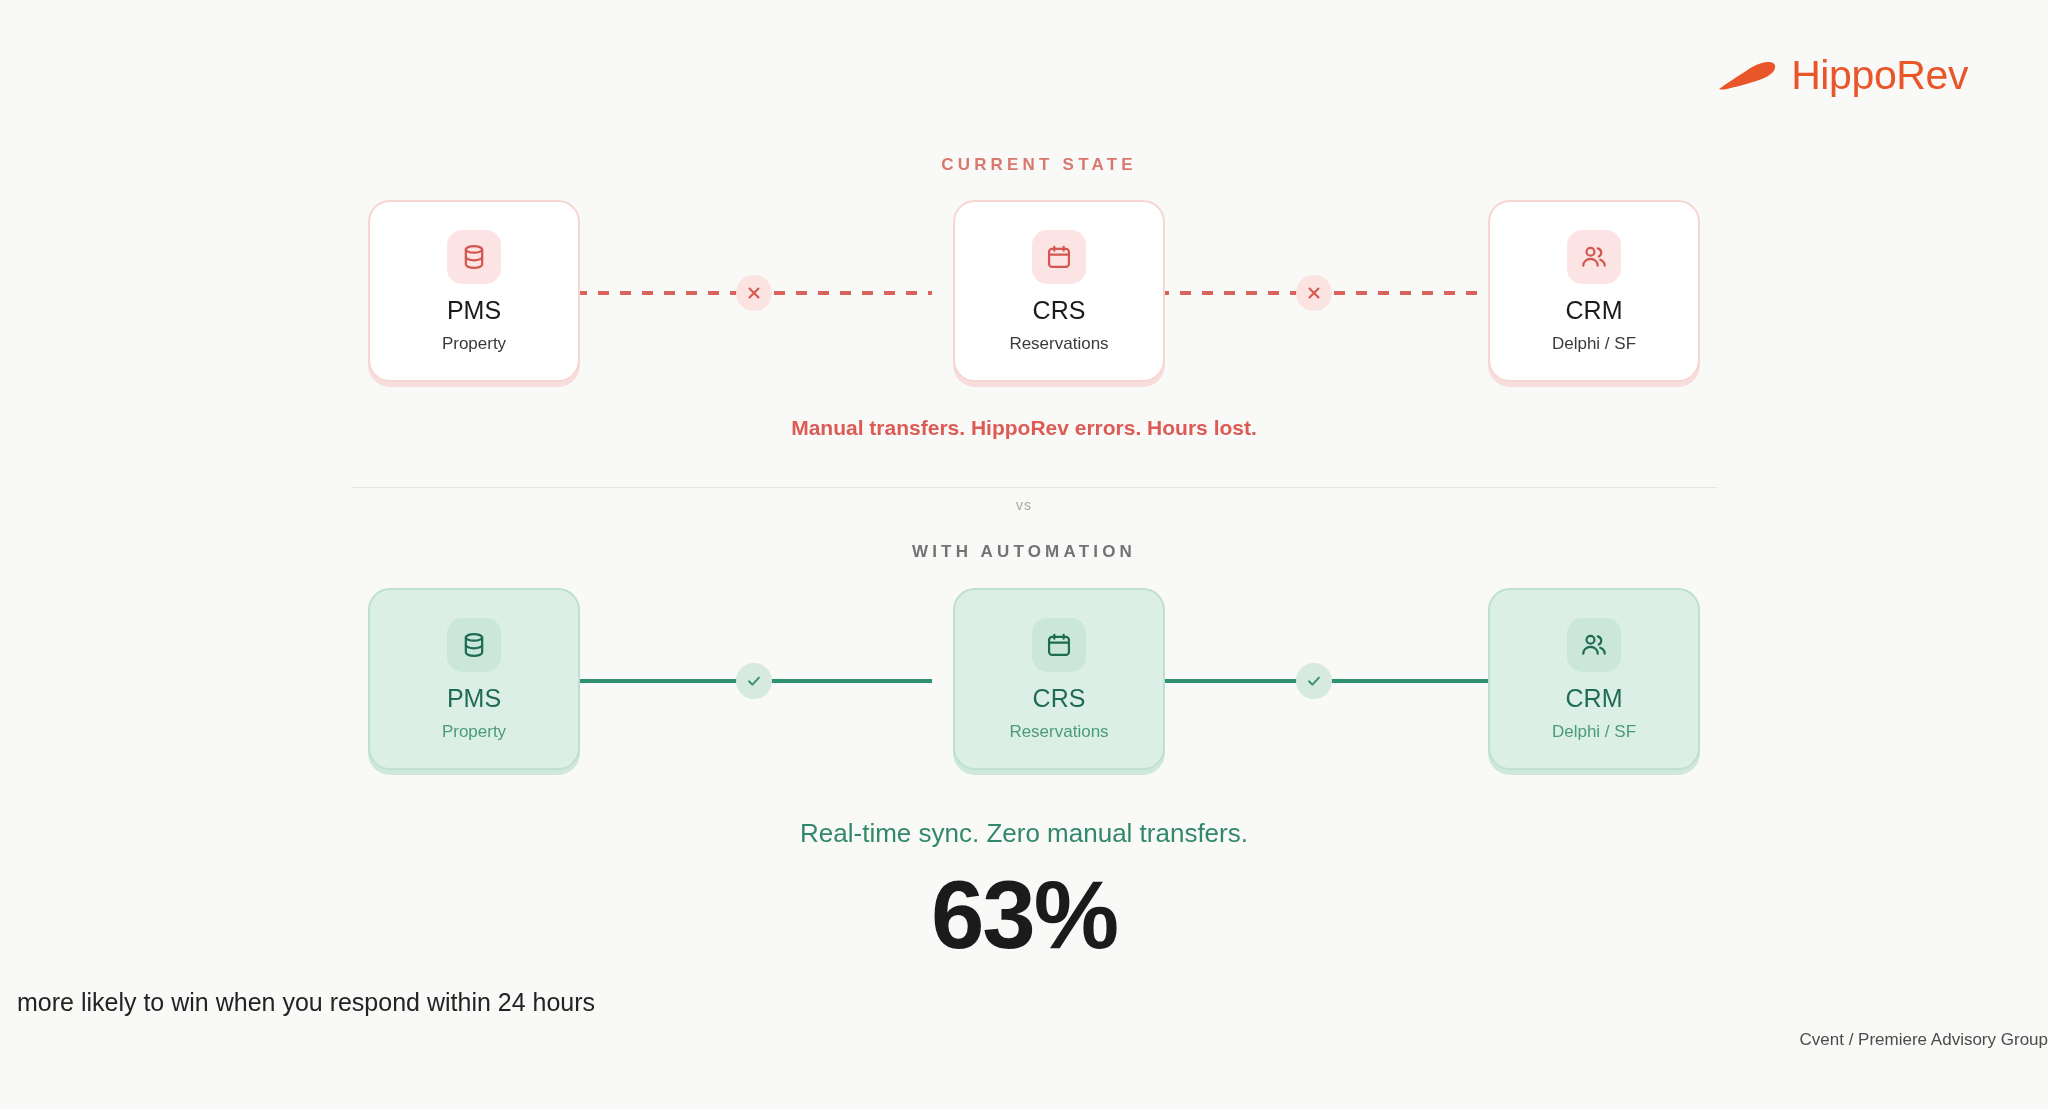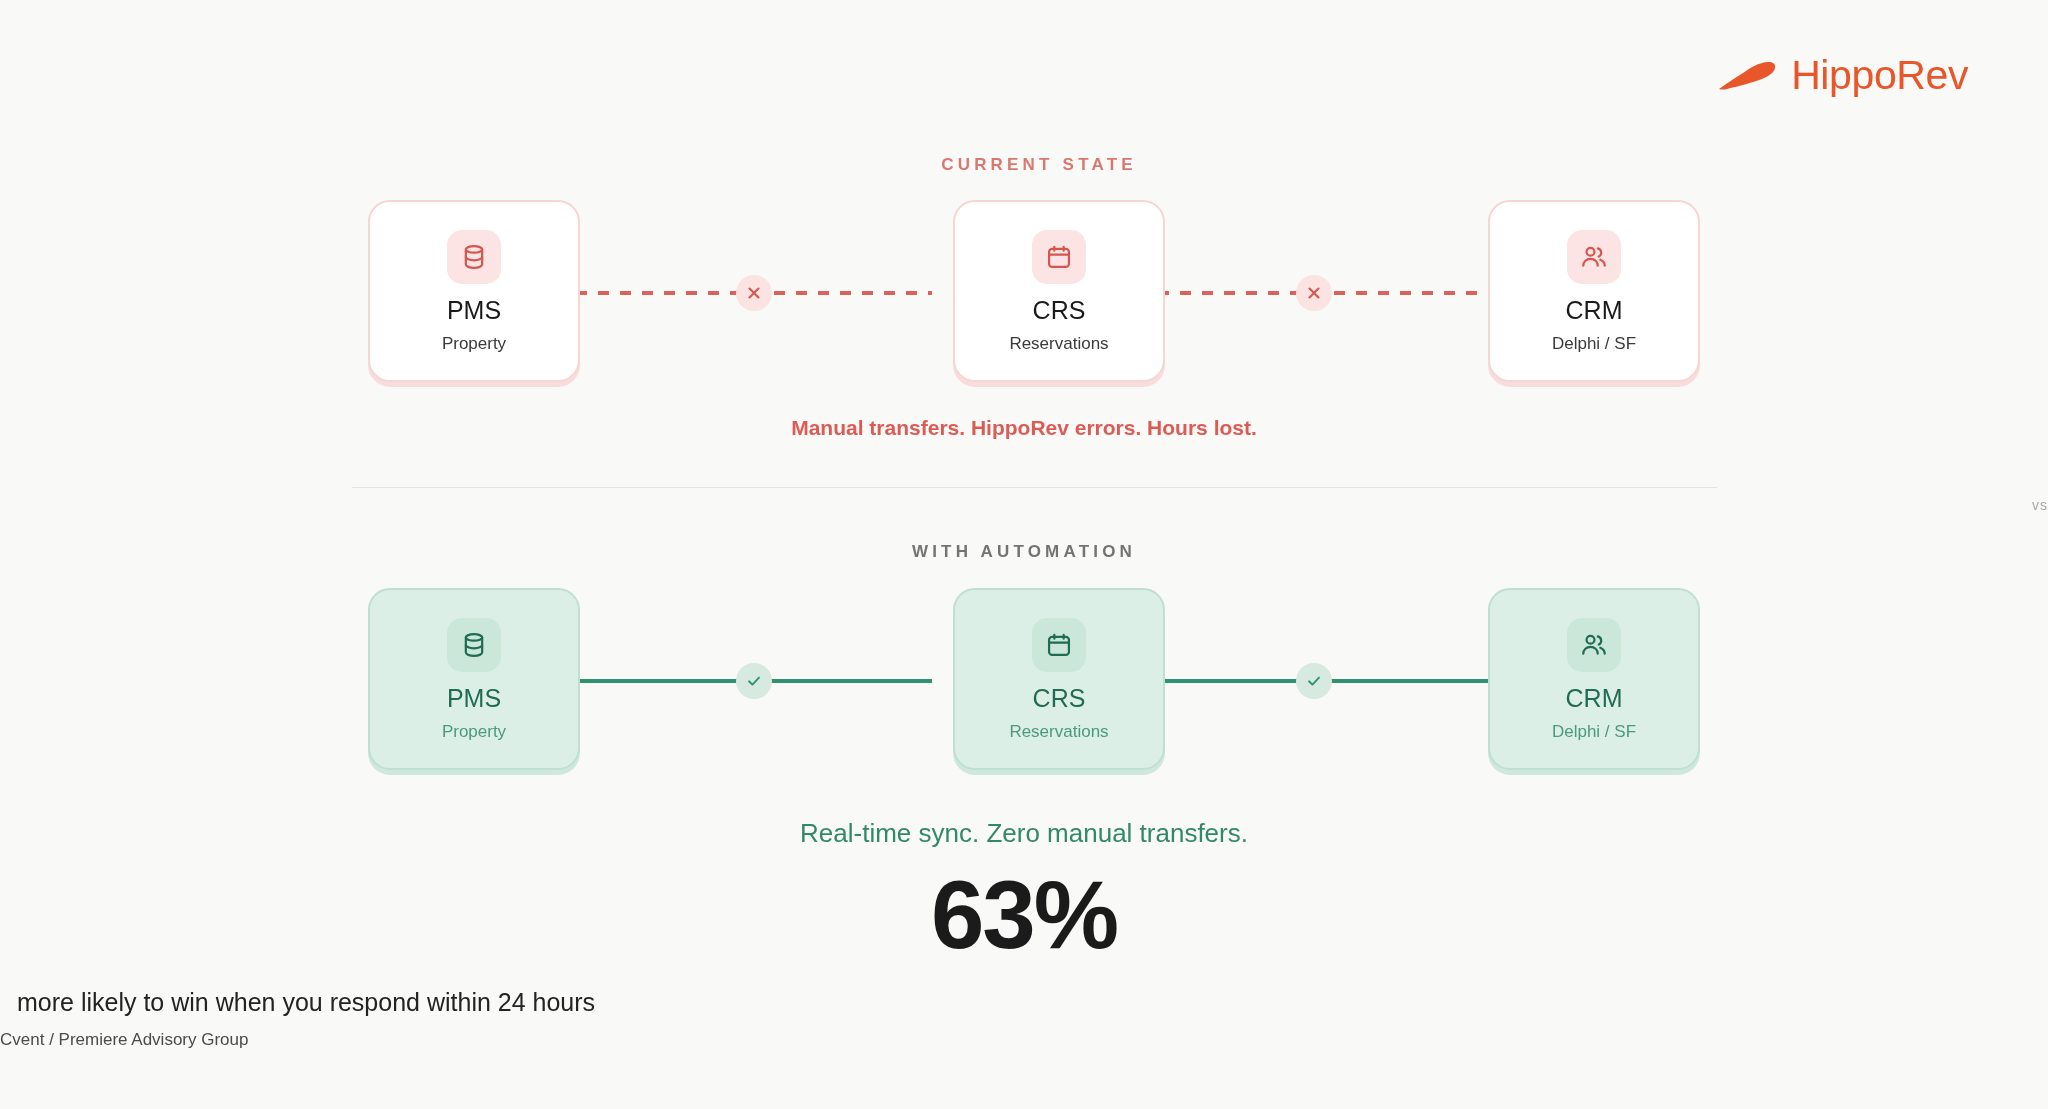--- a/index.html
+++ b/index.html
@@ -182,21 +182,21 @@
     left: 352px;
     width: 1365px;
     height: 1px;
     background: #e5e4df;
   }
   .vs-label {
     position: absolute;
     top: 497px;
     left: 0;
     width: 2048px;
-    text-align: right;
+    text-align: center;
     font-size: 14px;
     font-weight: 400;
     color: #a8a8a3;
     letter-spacing: 1px;
   }
 
   
   .stat-number {
     position: absolute;
     top: 867px;
@@ -218,21 +218,21 @@
     font-size: 25px;
     font-weight: 400;
     color: #232323;
     padding-left: 17px;
   }
   .stat-source {
     position: absolute;
     top: 1030px;
     left: 0;
     width: 2048px;
-    text-align: left;
+    text-align: right;
     font-size: 17px;
     font-weight: 400;
     color: #4b4b4b;
   }
 </style>
 </head>
 <body>
 
 <div class="page">
 

